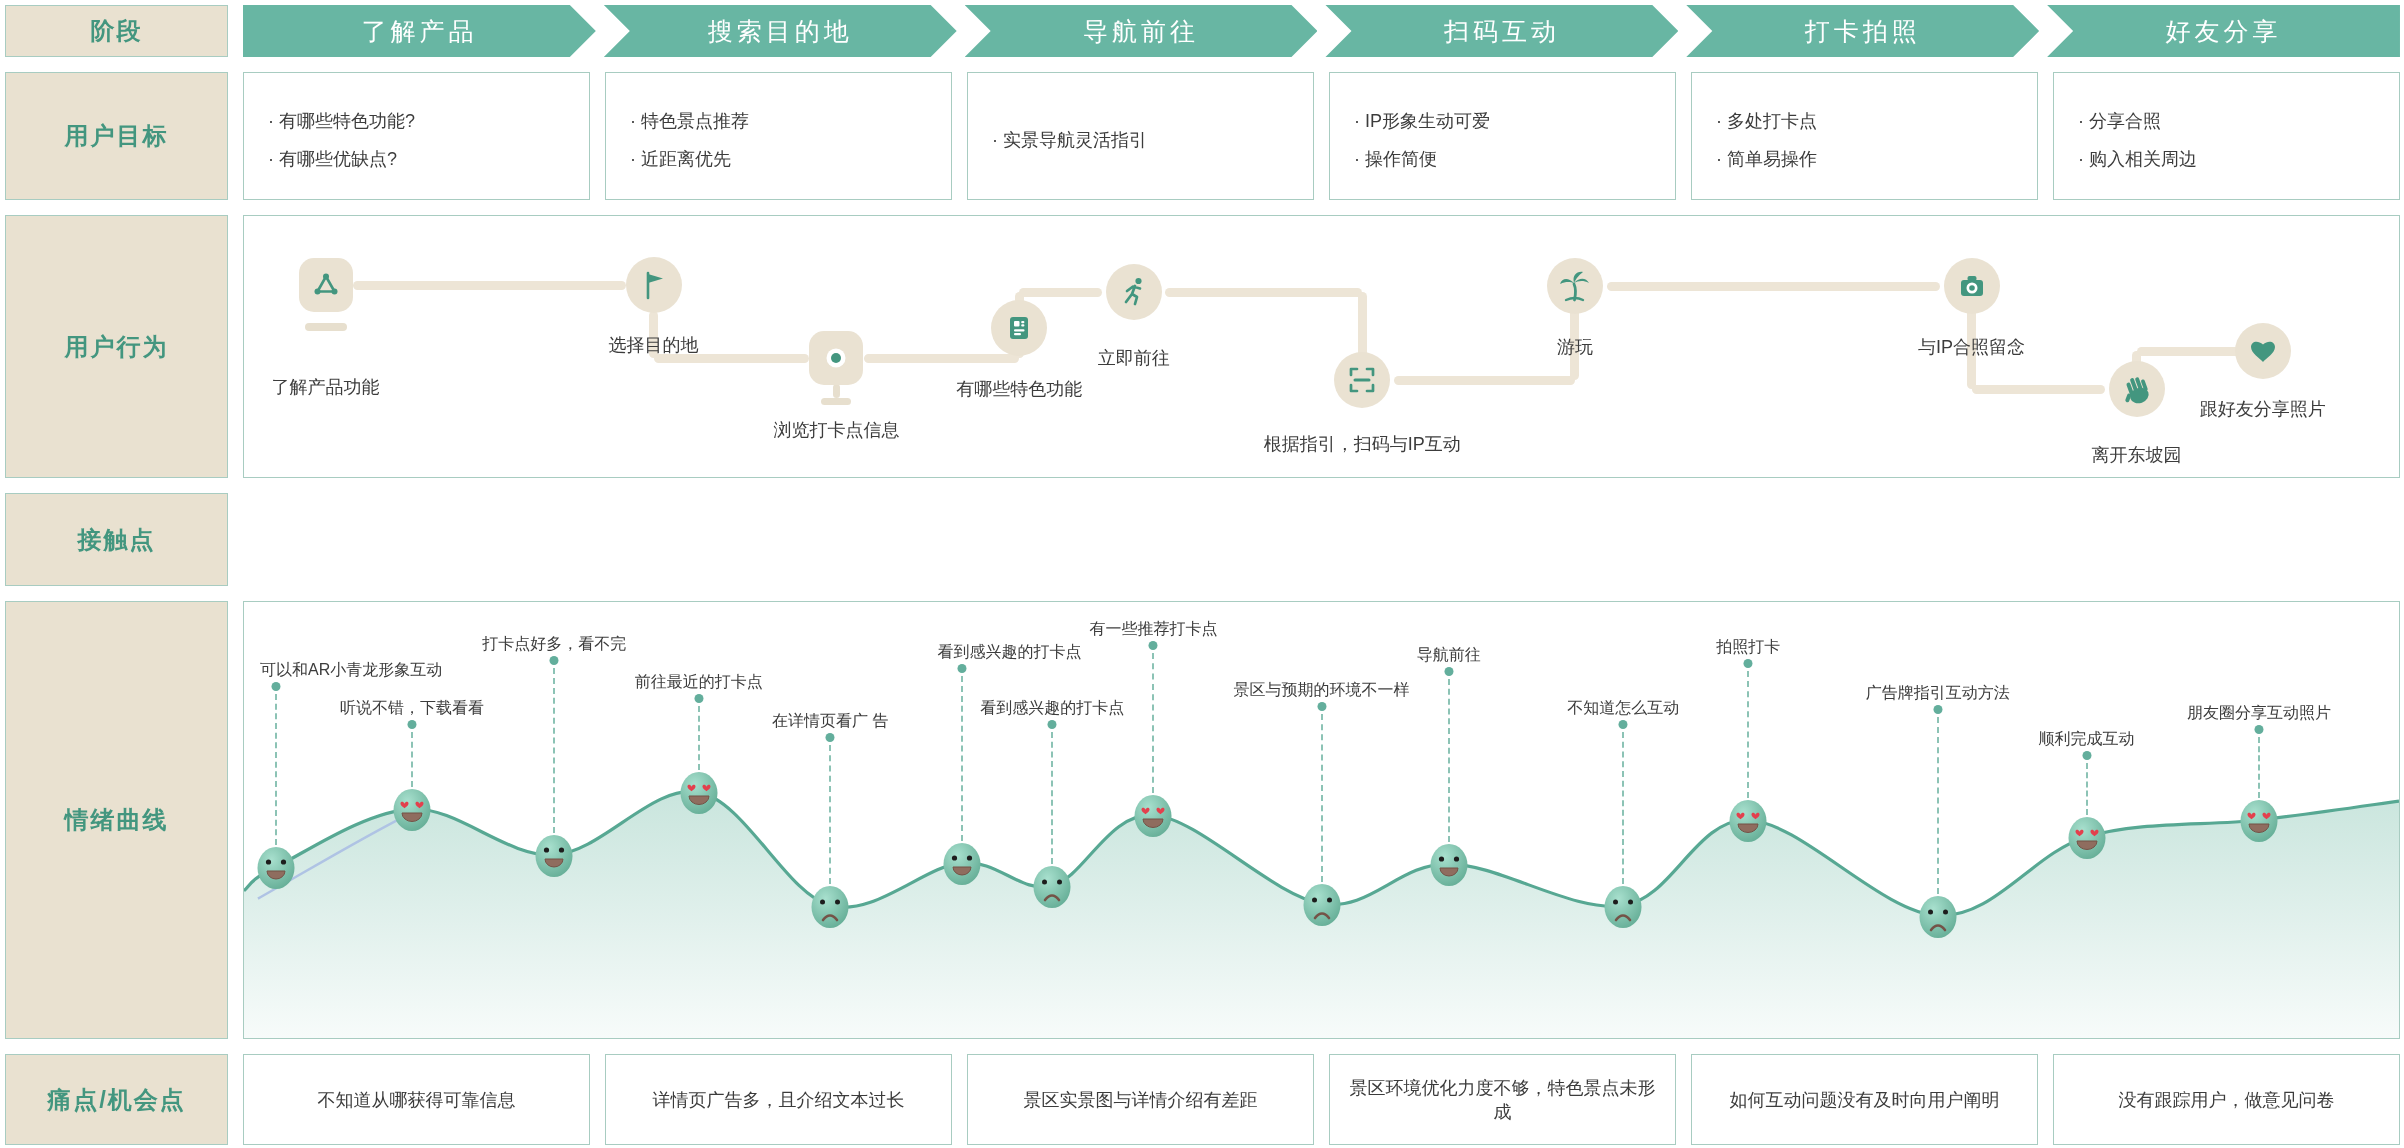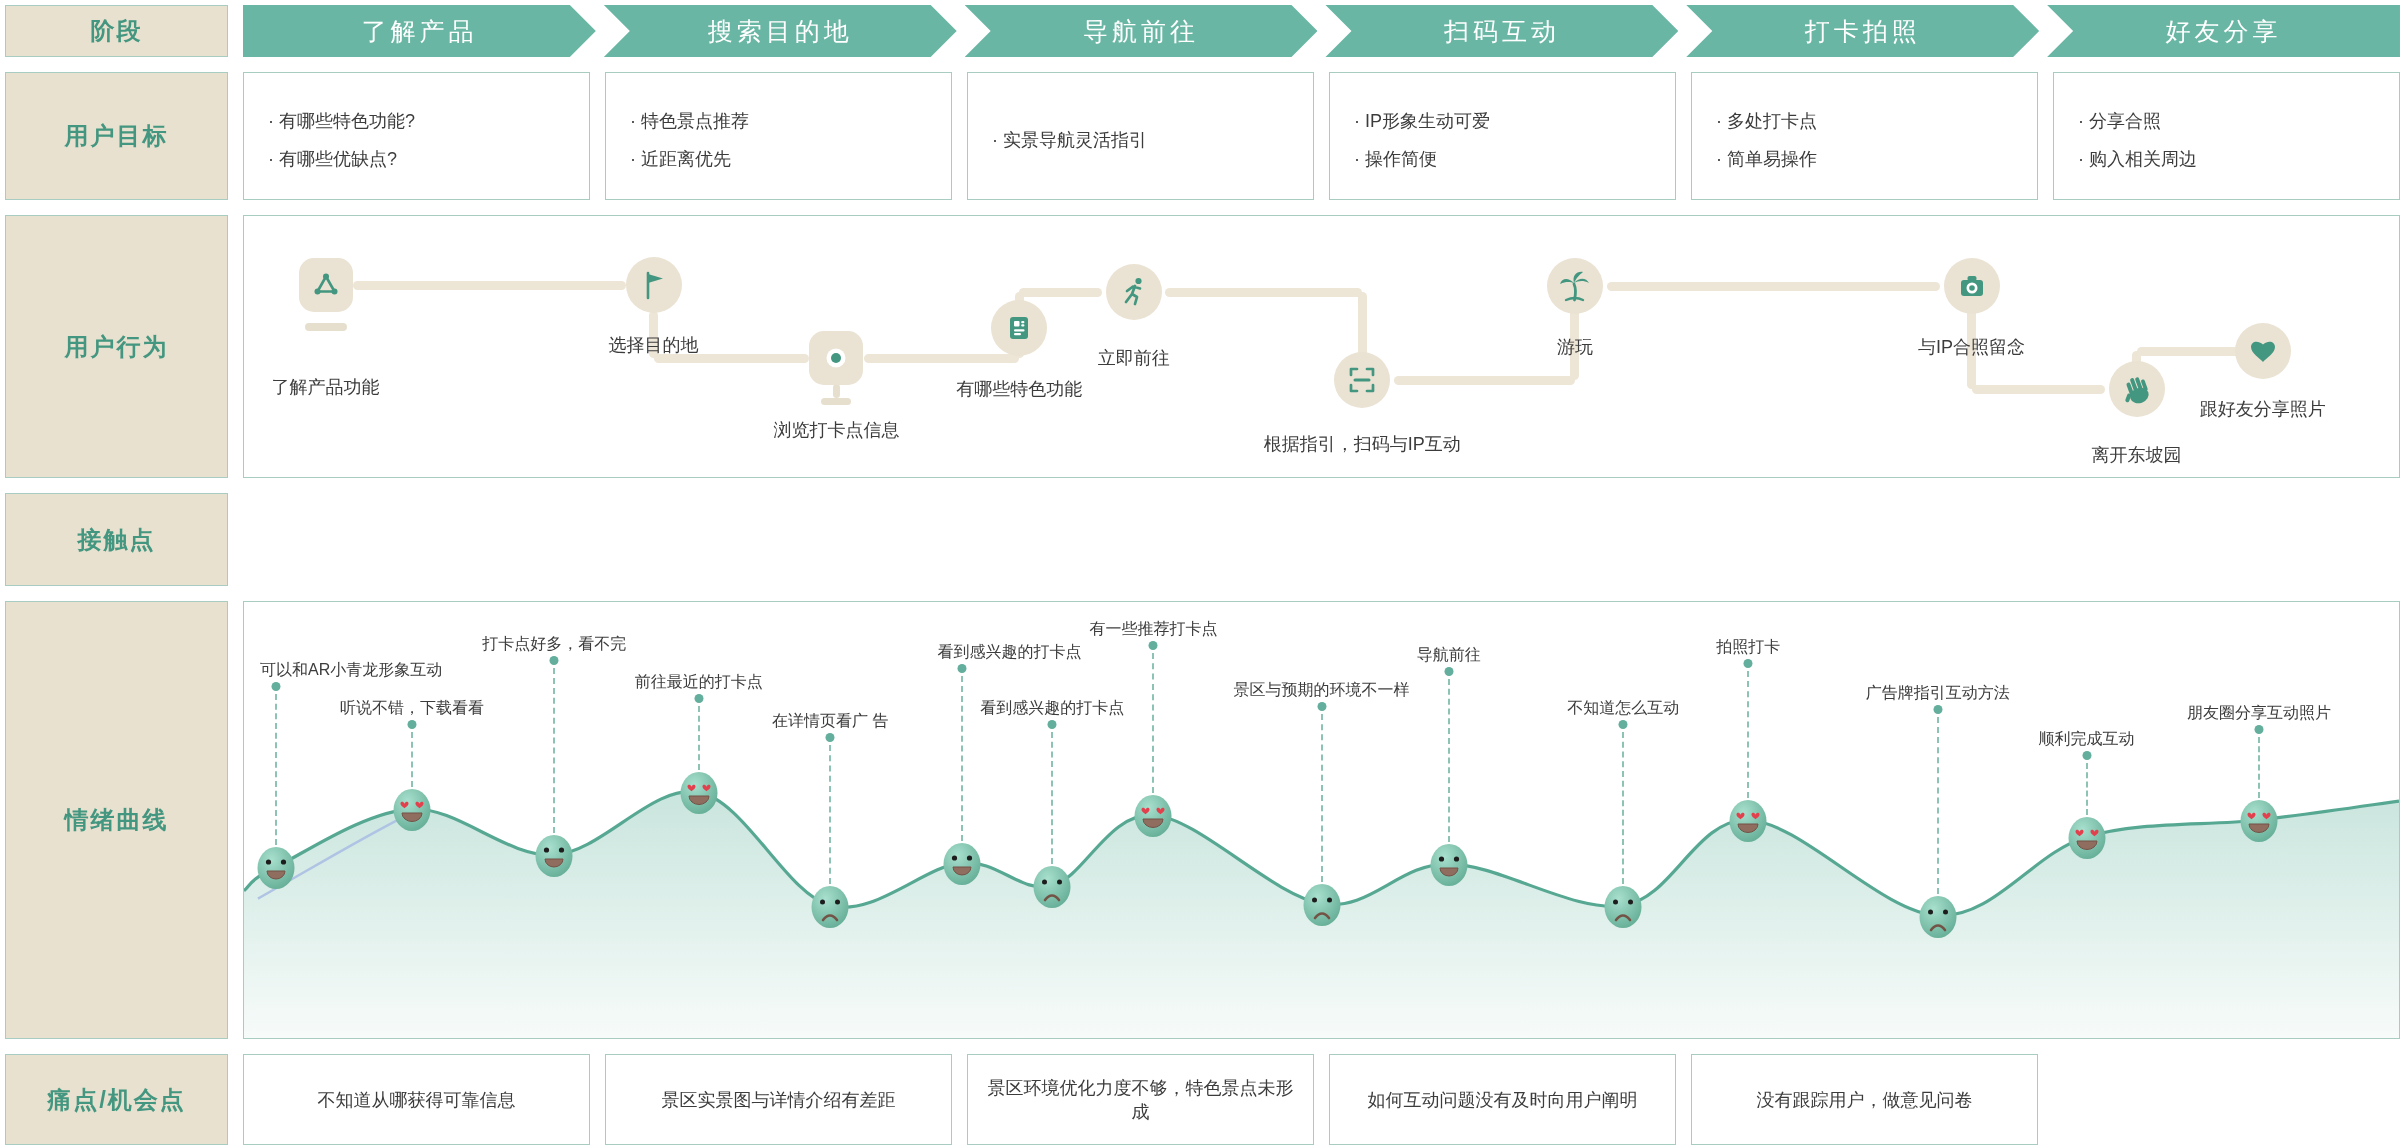--- a/index.html
+++ b/index.html
@@ -346,20 +346,23 @@
           <path d="M-10,3 A10,8.5 0 0 0 10,3 Z" fill="#8F6D5F" stroke="#745347" stroke-width="1"></path>
         </svg></div>
     </div>
 
   <div class="rowlabel rl6">痛点/机会点</div>
   <div class="cells pain-row span6">
       <div class="box pain">
         <span>不知道从哪获得可靠信息</span>
       </div>
       <div class="box pain">
+        <span>详情页广告多，且介绍文本过长</span>
+      </div>
+      <div class="box pain">
         <span>景区实景图与详情介绍有差距</span>
       </div>
       <div class="box pain">
         <span>景区环境优化力度不够，特色景点未形成</span>
       </div>
       <div class="box pain">
         <span>如何互动问题没有及时向用户阐明</span>
       </div>
       <div class="box pain">
         <span>没有跟踪用户，做意见问卷</span>

